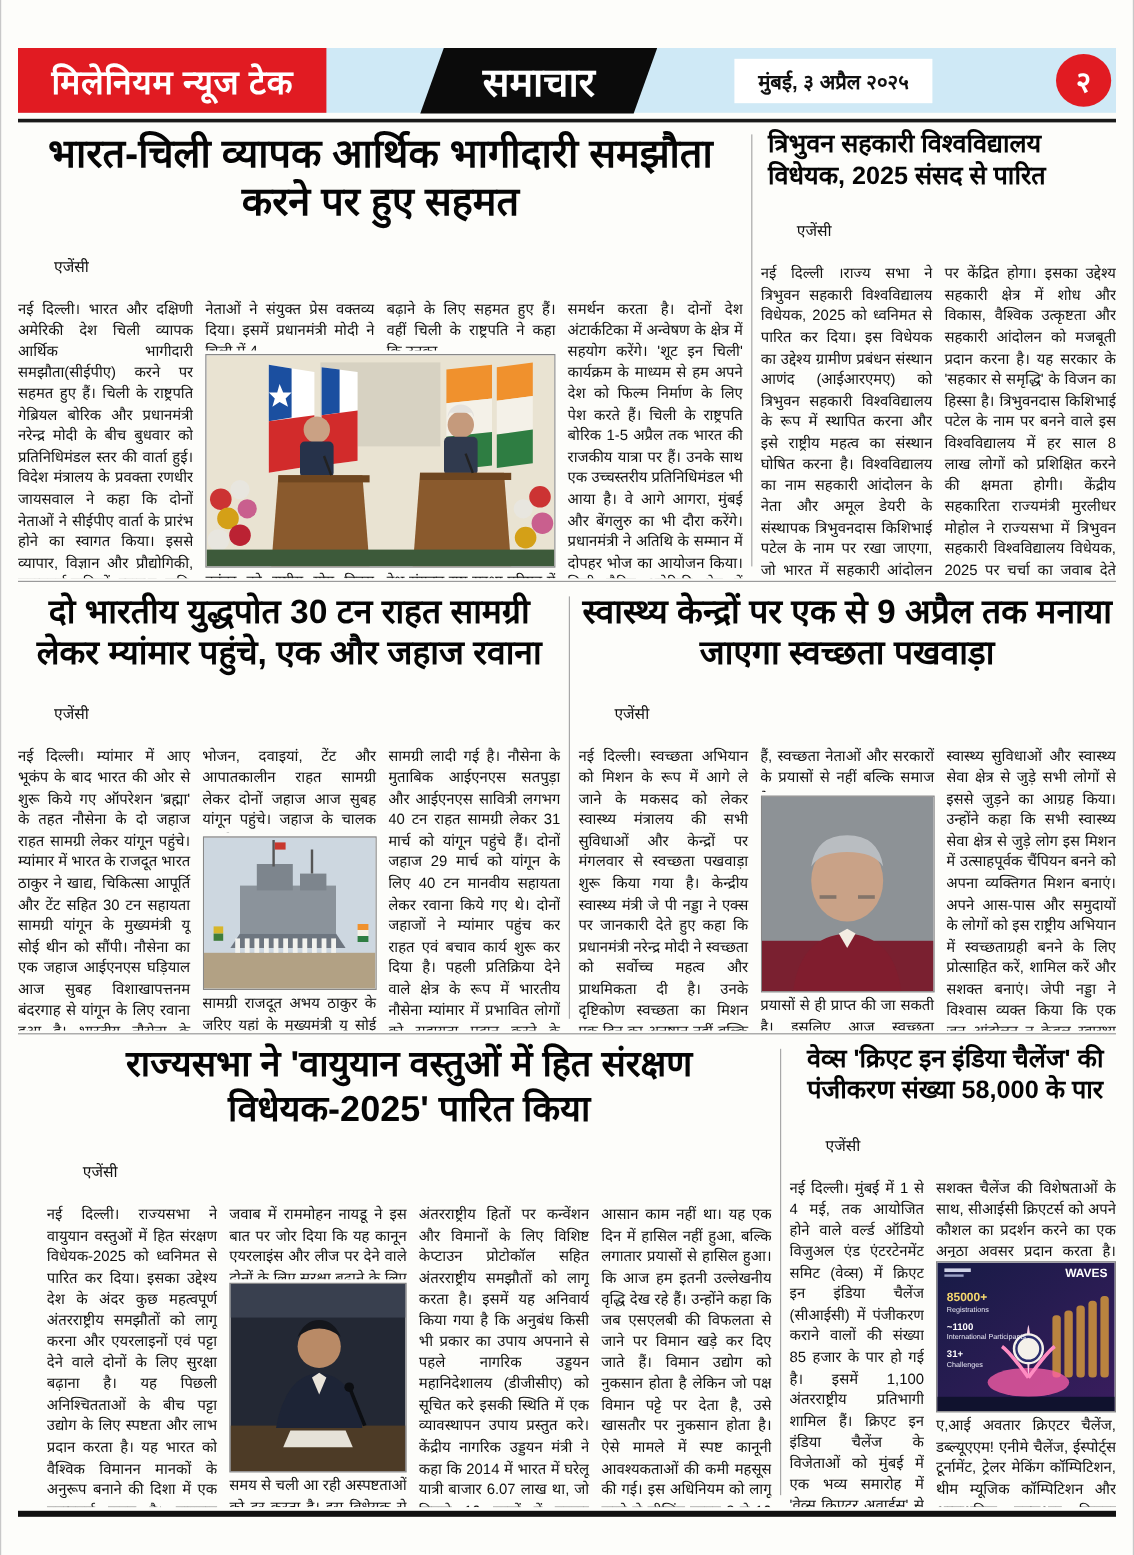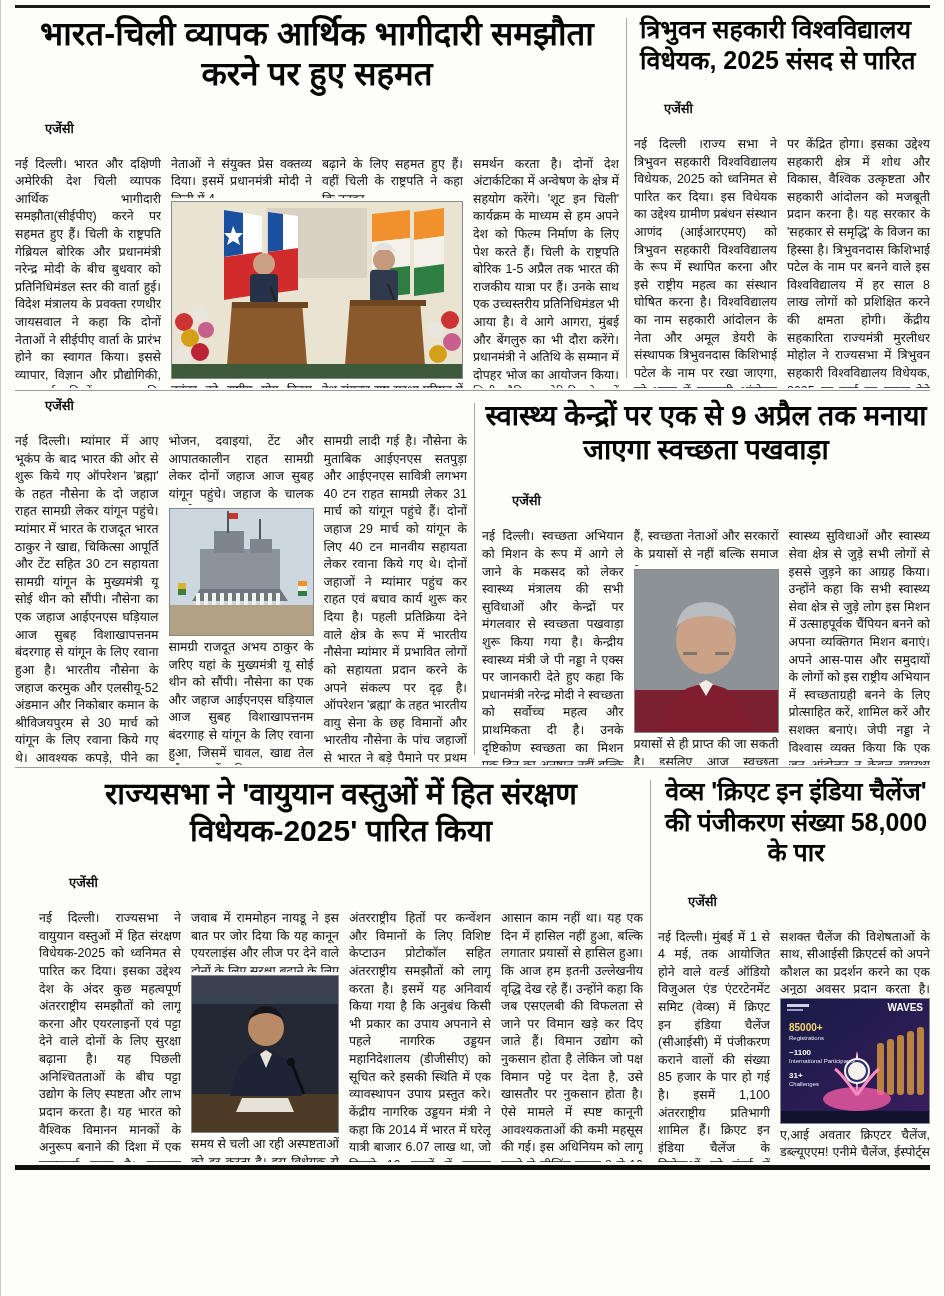--- a/index.html
+++ b/index.html
@@ -26,37 +26,43 @@
   .row{display:flex;margin:0 14px;}
   .row1{height:380px;} .row2{height:372px;} .row3{height:392px;margin-left:38px;}
   .vdiv{width:1px;background:#a8a8a8;margin:10px 7px;}
   .art{display:flex;flex-direction:column;overflow:hidden;gap:16px;}
   .a-chile{width:604px;} .a-trib{flex:1;}
   .a-ships{width:452px;} .a-health{flex:1;}
   .a-avia{width:604px;} .a-waves{flex:1;}
   .headline{font-weight:bold;text-align:center;line-height:1.22;padding:6px 2px 5px;color:#050505;}
   .h-xl{font-size:33px;}
   .h-lg{font-size:28px;}
-  .h-md{font-size:25px;text-align:left;padding-left:6px;}
+  .h-md{font-size:21px;text-align:left;padding-left:6px;}
   .h-av{font-size:30px;}
-  .byline{font-weight:bold;font-size:13px;padding:3px 0 2px 30px;}
+  .byline{font-weight:normal;font-size:13px;padding:3px 0 2px 30px;}
   .cols{display:flex;gap:10px;flex:1;overflow:hidden;padding-top:1px;}
   .col{flex:1;font-size:12.4px;line-height:1.42;text-align:justify;overflow:hidden;}
   .mid{flex:none;display:flex;flex-direction:column;overflow:hidden;}
   .mid-row{display:flex;gap:10px;overflow:hidden;}
   .mini{flex:1;font-size:12.4px;line-height:1.42;text-align:justify;overflow:hidden;}
   .photo{flex:none;border:1px solid #888;background:#ddd;overflow:hidden;}
   .photo svg{display:block;}
   .w292{width:292px;} .w148{width:148px;} .w150{width:150px;} .w145{width:145px;}
 </style>
 </head>
 <body>
 
 <div class="page">
 
+  <div class="band">
+    <div class="brand">मिलेनियम न्यूज टेक</div>
+    <div class="title-wrap">समाचार</div>
+    <div class="dateline">मुंबई, ३ अप्रैल २०२५</div>
+    <div class="pagenum">२</div>
+  </div>
   <div class="rule-top"></div>
 
   <div class="row row1">
 
     <div class="art a-chile">
       <div class="headline h-xl">भारत-चिली व्यापक आर्थिक भागीदारी समझौता करने पर हुए सहमत</div>
       <div class="byline">एजेंसी</div>
       <div class="cols">
         <div class="col">नई दिल्ली।  भारत और दक्षिणी अमेरिकी देश चिली व्यापक आर्थिक भागीदारी समझौता(सीईपीए) करने पर सहमत हुए हैं। चिली के राष्ट्रपति गेब्रियल बोरिक और प्रधानमंत्री नरेन्द्र मोदी के बीच बुधवार को प्रतिनिधिमंडल स्तर की वार्ता हुई। विदेश मंत्रालय के प्रवक्ता रणधीर जायसवाल ने कहा कि दोनों नेताओं ने सीईपीए वार्ता के प्रारंभ होने का स्वागत किया। इससे व्यापार, विज्ञान और प्रौद्योगिकी, महत्वपूर्ण खनिजों, स्वास्थ्य, कृषि, जलवायु परिवर्तन और जन संबंध अधिक प्रगाढ़ होंगे। इस दौरान दोनों नेताओं ने आपसी हित के वैश्विक मुद्दों पर भी चर्चा की दिल्ली के हैदराबाद हाउस में वार्ता के बाद दोनों</div>
         <div class="mid w292">
@@ -135,20 +141,21 @@
         <div class="col">पर केंद्रित होगा। इसका उद्देश्य सहकारी क्षेत्र में शोध और विकास, वैश्विक उत्कृष्टता और सहकारी आंदोलन को मजबूती प्रदान करना है। यह सरकार के 'सहकार से समृद्धि' के विजन का हिस्सा है। त्रिभुवनदास किशिभाई पटेल के नाम पर बनने वाले इस विश्वविद्यालय में हर साल 8 लाख लोगों को प्रशिक्षित करने की क्षमता होगी। केंद्रीय सहकारिता राज्यमंत्री मुरलीधर मोहोल ने राज्यसभा में त्रिभुवन सहकारी विश्वविद्यालय विधेयक, 2025 पर चर्चा का जवाब देते हुए कहा कि देश में 50 प्रतिशत से अधिक आबादी कृषि में लगी हुई है और 8 लाख सहकारी संस्थान हैं, जिनसे 30 करोड़ लोग जुड़े हुए हैं। सहकारिता एक ऐसा क्षेत्र है जो देश के हर परिवार को छूता है। हर गांव में कोई न कोई इकाई ऐसी है ।</div>
       </div>
     </div>
   </div>
 
   <div class="hrule"></div>
 
   <div class="row row2">
 
     <div class="art a-ships">
+      <div class="headline h-lg">दो भारतीय युद्धपोत 30 टन राहत सामग्री लेकर म्यांमार पहुंचे, एक और जहाज रवाना</div>
       <div class="byline">एजेंसी</div>
       <div class="cols">
         <div class="col">नई दिल्ली।  म्यांमार में आए भूकंप के बाद भारत की ओर से शुरू किये गए ऑपरेशन 'ब्रह्मा' के तहत नौसेना के दो जहाज राहत सामग्री लेकर यांगून पहुंचे। म्यांमार में भारत के राजदूत भारत ठाकुर ने खाद्य, चिकित्सा आपूर्ति और टेंट सहित 30 टन सहायता सामग्री यांगून के मुख्यमंत्री यू सोई थीन को सौंपी। नौसेना का एक जहाज आईएनएस घड़ियाल आज सुबह विशाखापत्तनम बंदरगाह से यांगून के लिए रवाना हुआ है। भारतीय नौसेना के जहाज करमुक और एलसीयू-52 अंडमान और निकोबार कमान के श्रीविजयपुरम से 30 मार्च को यांगून के लिए रवाना किये गए थे। आवश्यक कपड़े, पीने का पानी,</div>
         <div class="mid w145">
           <div class="mini" style="flex:none;height:72px;">भोजन, दवाइयां, टेंट और आपातकालीन राहत सामग्री लेकर दोनों जहाज आज सुबह यांगून पहुंचे। जहाज के चालक दल ने 30 टन</div>
           <div class="photo" style="width:143px;height:126px;margin:3px 0;">
             <svg width="143" height="126" viewBox="0 0 143 126" xmlns="http://www.w3.org/2000/svg">
               <rect width="143" height="126" fill="#cdd7e0"></rect>
               <rect x="0" y="96" width="143" height="30" fill="#b2a184"></rect>
               <rect x="30" y="40" width="80" height="40" fill="#8b939b"></rect>

